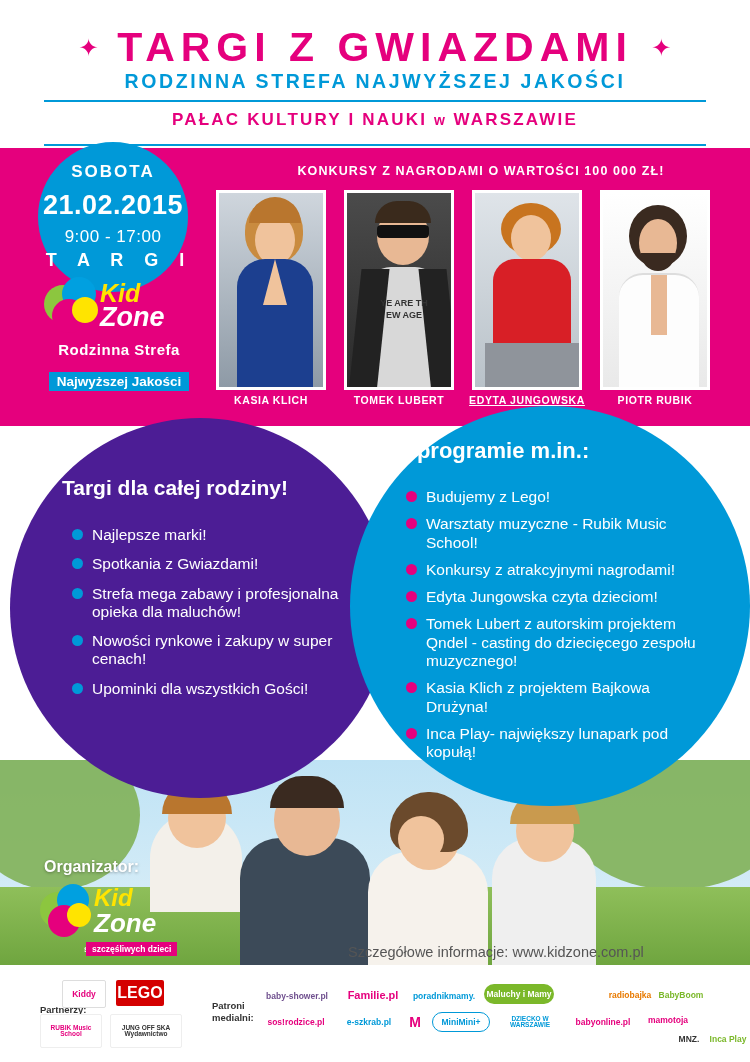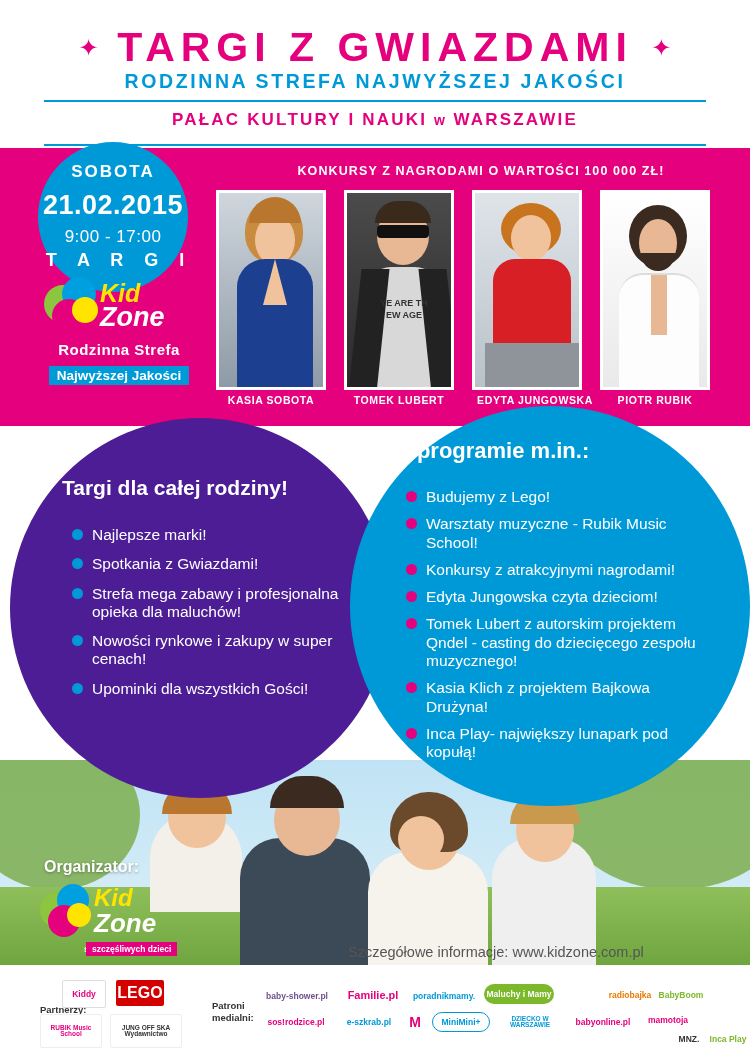--- a/index.html
+++ b/index.html
@@ -54,35 +54,35 @@
   .targi-block { position:absolute; left:34px; top:250px; width:170px; text-align:center; }
   .targi-word { font-size:18px; font-weight:bold; letter-spacing:8px; color:#fff; }
   .logo-row { position:relative; height:62px; margin-top:6px; }
   .logo-ball { position:absolute; left:10px; top:0; width:58px; height:58px; }
   .logo-ball .b { position:absolute; border-radius:50%; }
   .logo-text { position:absolute; left:66px; top:4px; text-align:left; }
   .logo-kid { font-size:25px; font-weight:bold; color:#ffe400; font-style:italic; line-height:1; }
   .logo-zone { font-size:27px; font-weight:bold; color:#ffffff; font-style:italic; line-height:1; margin-top:-2px; }
   .rodzinna { font-size:15px; font-weight:bold; color:#fff; letter-spacing:0.5px; margin-top:2px; }
   .najwyzszej {
-    display:inline-block; margin-top:8px; padding:2px 8px;
+    display:inline-block; margin-top:14px; padding:2px 8px;
     background:#0099d8; color:#fff; font-size:13.5px; font-weight:bold;
   }
 
   
   .stars { position:absolute; left:216px; top:190px; width:500px; height:240px; }
   .star-card { position:absolute; top:0; width:110px; height:200px; border:3px solid #fff; overflow:hidden; }
   .star-card .ph { position:absolute; inset:0; }
   .star-name {
     position:absolute; top:204px; width:116px; text-align:center;
     color:#fff; font-size:10.5px; font-weight:bold; letter-spacing:0.6px;
   }
   .sc0 { left:0; }   .sn0 { left:-3px; }
   .sc1 { left:128px; } .sn1 { left:125px; }
-  .sc2 { left:256px; } .sn2 { left:261px; }
+  .sc2 { left:256px; } .sn2 { left:253px;text-decoration:underline; }
   .sc3 { left:384px; } .sn3 { left:381px; }
 
   
   .circle-pink {
     position:absolute; left:10px; top:418px; width:380px; height:380px;
     border-radius:50%; background:#4c1d95; color:#fff;
   }
   .circle-blue {
     position:absolute; left:350px; top:406px; width:400px; height:400px;
     border-radius:50%; background:#0099d8; color:#fff;
@@ -192,21 +192,21 @@
 
     <div class="star-card sc0">
       <div class="ph" style="background:linear-gradient(#cfd6dd,#8e9aa6);">
         <div style="position:absolute;left:26px;top:6px;width:58px;height:64px;border-radius:50% 50% 45% 45%;background:#c98b3f;"></div>
         <div style="position:absolute;left:36px;top:22px;width:40px;height:50px;border-radius:50%;background:#f0c39c;"></div>
         <div style="position:absolute;left:30px;top:4px;width:52px;height:26px;border-radius:26px 26px 0 0;background:#b9762e;"></div>
         <div style="position:absolute;left:18px;top:66px;width:76px;height:134px;border-radius:28px 28px 0 0;background:#1c3f8f;"></div>
         <div style="position:absolute;left:44px;top:66px;width:24px;height:46px;background:#f0c39c;clip-path:polygon(50% 0,100% 100%,0 100%);"></div>
       </div>
     </div>
-    <div class="star-name sn0">KASIA SOBOTA</div>
+    <div class="star-name sn0">KASIA KLICH</div>
 
     <div class="star-card sc1">
       <div class="ph" style="background:linear-gradient(#4b4b4b,#2a2a2a);">
         <div style="position:absolute;left:30px;top:14px;width:52px;height:58px;border-radius:50%;background:#e8b894;"></div>
         <div style="position:absolute;left:28px;top:8px;width:56px;height:22px;border-radius:24px 24px 0 0;background:#3a2a1c;"></div>
         <div style="position:absolute;left:30px;top:32px;width:52px;height:13px;border-radius:4px;background:#111;"></div>
         <div style="position:absolute;left:20px;top:74px;width:72px;height:126px;border-radius:24px 24px 0 0;background:#d8d8d8;"></div>
         <div style="position:absolute;left:8px;top:76px;width:28px;height:124px;background:#222;transform:skewX(-6deg);"></div>
         <div style="position:absolute;left:78px;top:76px;width:28px;height:124px;background:#222;transform:skewX(6deg);"></div>
         <div style="position:absolute;left:30px;top:104px;width:54px;height:30px;color:#333;font-size:9px;font-weight:bold;line-height:12px;text-align:center;">YE ARE TH<br>EW AGE</div>

